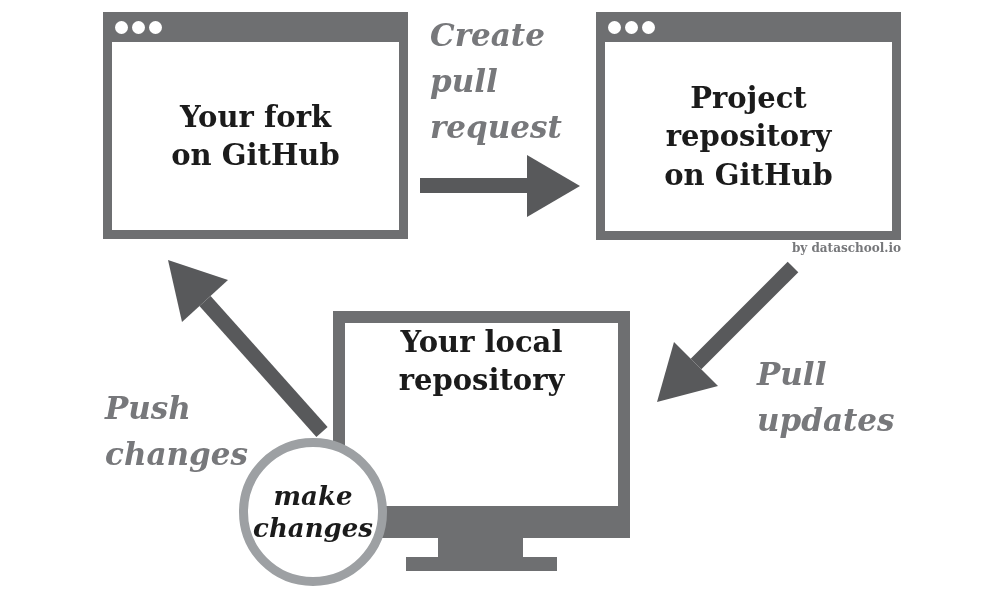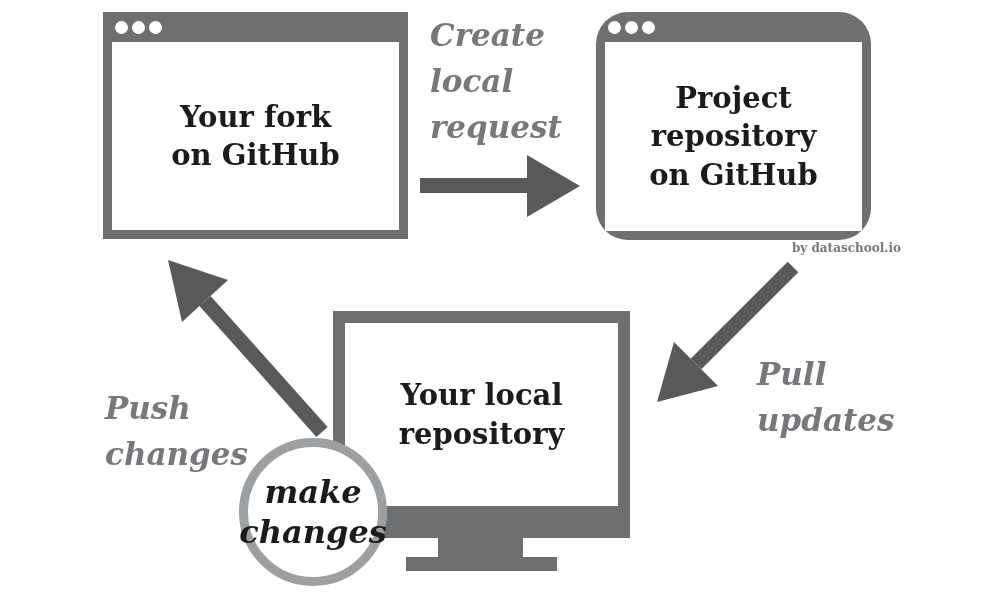--- a/index.html
+++ b/index.html
@@ -16,21 +16,21 @@
     background:#ffffff;
     overflow:hidden;
     font-family:"DejaVu Serif", serif;
   }
   
   .window{
     position:absolute;
     background:var(--chrome);
   }
   .win-fork{left:103px;top:12px;width:305px;height:227px;}
-  .win-project{left:596px;top:12px;width:275px;height:228px;border-radius:32px;}
+  .win-project{left:596px;top:12px;width:305px;height:228px;}
   .titlebar{
     position:absolute;left:0;top:0;right:0;height:30px;
     display:flex;align-items:center;gap:4px;padding-left:12px;
   }
   .dot{width:13px;height:13px;border-radius:50%;background:#ffffff;flex:0 0 auto;}
   .pane{
     position:absolute;left:9px;right:9px;top:30px;bottom:9px;
     background:#ffffff;
     display:flex;align-items:center;justify-content:center;
   }
@@ -43,21 +43,21 @@
     white-space:pre-line;
   }
   
   .monitor{
     position:absolute;left:333px;top:311px;width:297px;height:227px;
     background:var(--chrome);z-index:1;
   }
   .screen{
     position:absolute;left:12px;right:12px;top:12px;bottom:32px;
     background:#ffffff;
-    display:flex;align-items:center;justify-content:center;
+    display:flex;justify-content:center;
   }
   .monitor-neck{
     position:absolute;left:438px;top:538px;width:85px;height:19px;
     background:var(--chrome);z-index:1;
   }
   .monitor-base{
     position:absolute;left:406px;top:557px;width:151px;height:14px;
     background:var(--chrome);z-index:1;
   }
   
@@ -72,21 +72,21 @@
     position:absolute;left:239px;top:438px;width:148px;height:148px;
     box-sizing:border-box;
     border:9px solid var(--ring);
     border-radius:50%;
     background:#ffffff;
     z-index:3;
     display:flex;align-items:center;justify-content:center;
   }
   .badge-label{
     font-weight:700;font-style:italic;
-    font-size:32px;line-height:1.25;
+    font-size:26px;line-height:1.25;
     color:var(--ink);text-align:center;white-space:pre-line;
   }
   
   .edge-label{
     position:absolute;z-index:4;
     font-weight:700;font-style:italic;
     font-size:31px;line-height:46px;
     color:var(--label);
     white-space:pre-line;
   }
@@ -157,20 +157,20 @@
       <polygon points="657,402 718,386 674,342"></polygon>
     </g>
   </svg>
 
   <div class="badge">
     <div class="badge-label">make
 changes</div>
   </div>
 
   <div class="edge-label lbl-create">Create
-local
+pull
 request</div>
   <div class="edge-label lbl-push">Push
 changes</div>
   <div class="edge-label lbl-pull">Pull
 updates</div>
 
 </div>
 
 </body></html>

